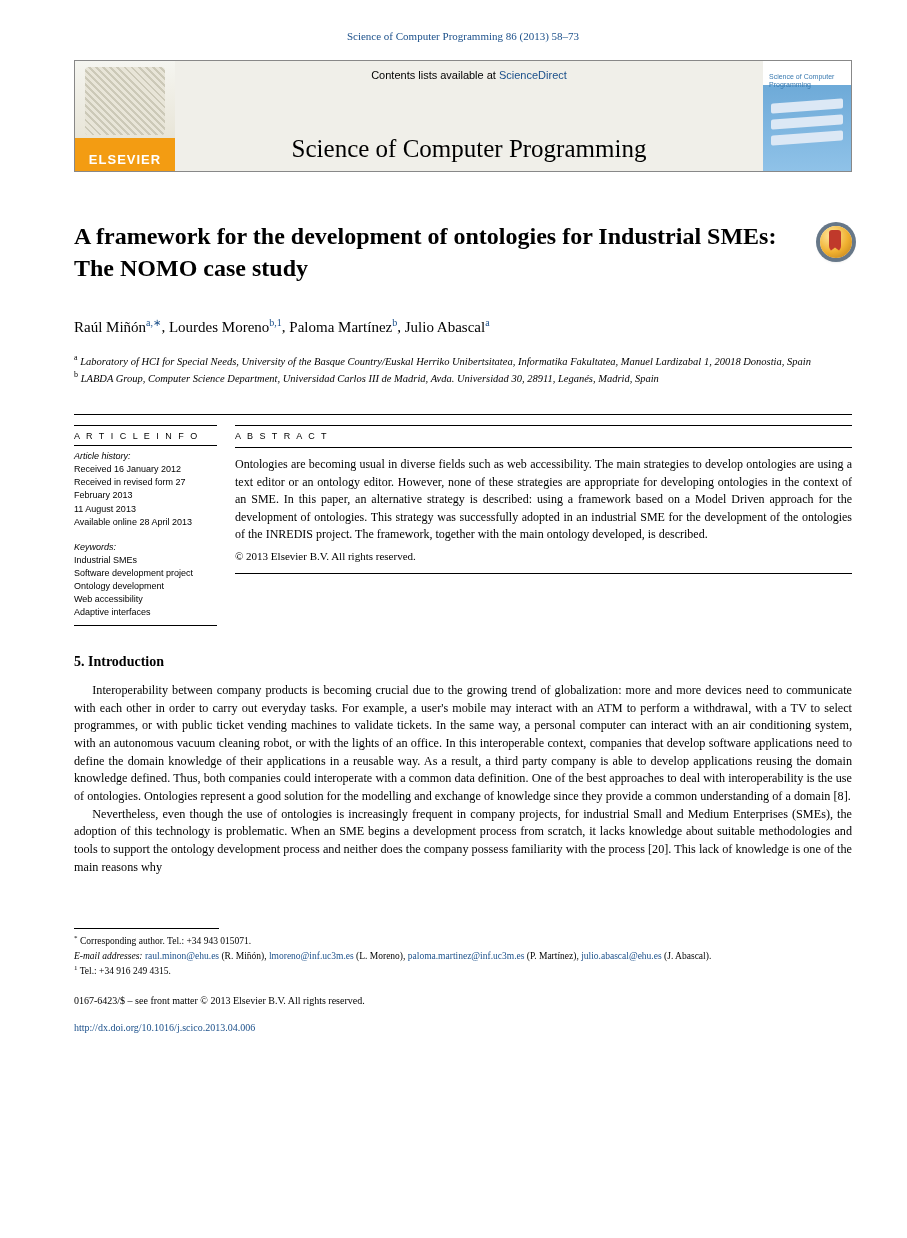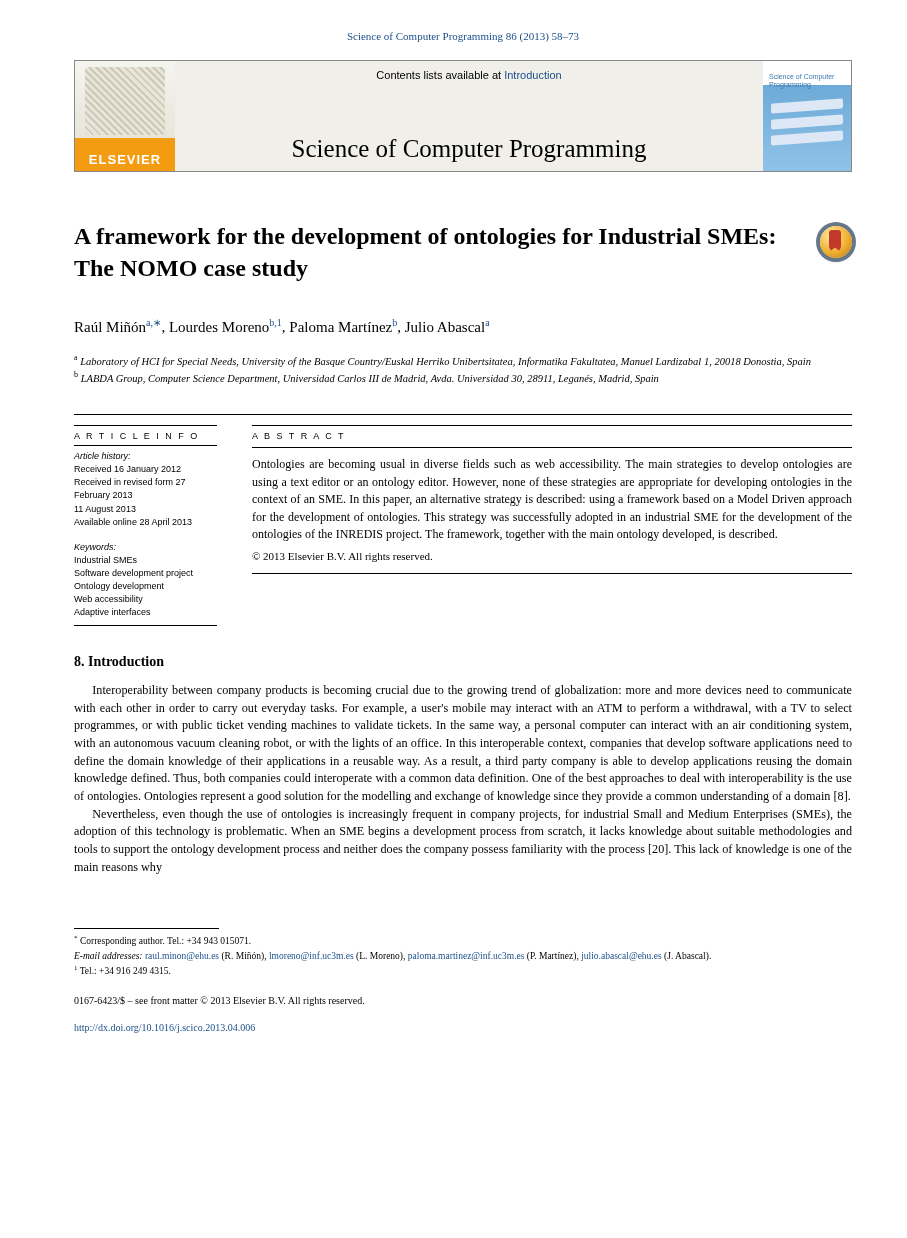--- a/index.html
+++ b/index.html
@@ -24,21 +24,21 @@
   .title-row { margin-top: 48px; display: flex; align-items: flex-start; }
   .article-title { font-size: 24px; line-height: 1.35; flex: 1; }
   .crossmark { width: 32px; height: 32px; border-radius: 50%; background: radial-gradient(circle at 35% 30%, #ffe9a0 0%, #f0b030 55%, #b5781a 100%); box-shadow: 0 0 0 4px #678, 0 2px 4px rgba(0,0,0,.4); position: relative; margin-left: 15px; margin-top: 6px; flex-shrink: 0; }
   .crossmark::after { content: ""; position: absolute; left: 9px; top: 4px; width: 12px; height: 22px; background: #c0392b; border-radius: 3px 3px 6px 6px; clip-path: polygon(0 0, 100% 0, 100% 100%, 50% 80%, 0 100%); }
   .authors { margin-top: 32px; font-size: 15px; }
   .authors sup { color: #1a4f8a; font-size: 10px; }
   .authors sup a { color: #1a4f8a; text-decoration: none; }
   .affil { font-size: 10.5px; font-style: italic; margin-top: 16px; line-height: 1.5; }
   .affil sup { font-style: normal; font-size: 8px; vertical-align: super; }
   .hr1 { border: none; border-top: 1px solid #000; margin-top: 28px; }
-  .info-row { display: flex; margin-top: 10px; gap: 28px; }
+  .info-row { display: flex; margin-top: 10px; gap: 11px; }
   .hr-short { border: none; border-top: 1px solid #000; width: 143px; margin-bottom: 4px; }
   .article-info { width: 150px; font-size: 9px; font-family: Arial, sans-serif; line-height: 1.45; }
   .ai-head { letter-spacing: 2px; font-size: 9px; margin-bottom: 2px; }
   .kw-head { font-style: italic; margin-top: 12px; }
   .abstract { flex: 1; font-size: 12px; line-height: 1.45; text-align: justify; }
   .ab-head { font-family: Arial, sans-serif; letter-spacing: 2px; font-size: 9px; margin-bottom: 4px; }
   .copyright { text-align: left; font-size: 11px; margin-top: 6px; }
   .sec-head { font-weight: bold; font-size: 14px; margin-top: 24px; margin-bottom: 12px; }
   .body-text { font-size: 12.2px; line-height: 1.45; text-align: justify; }
   .body-text p { text-indent: 1.5em; margin: 0; }
@@ -56,21 +56,21 @@
 
   <div class="citation-top">Science of Computer Programming 86 (2013) 58–73</div>
 
   <div class="header-box">
     <div class="logo-left">
       <div class="logo-tree"></div>
       <div class="logo-left-text">ELSEVIER</div>
     </div>
     <div class="header-mid">
       <div class="contents-line">
-        <span>Contents lists available at </span><a href="#">Introduction</a>
+        <span>Contents lists available at </span><a href="#">ScienceDirect</a>
       </div>
       <div class="journal-name">Science of Computer Programming</div>
     </div>
     <div class="cover-right">
       <div class="cover-inner">
         <div class="cover-title">Science of Computer Programming</div>
         <div class="cover-bars">
           <div class="cover-bar"></div>
           <div class="cover-bar"></div>
           <div class="cover-bar"></div>
@@ -116,21 +116,21 @@
     <div class="abstract">
       <hr style="border:none;border-top:1px solid #000;margin-bottom:4px">
       <div class="ab-head">A B S T R A C T</div>
       <hr style="border:none;border-top:1px solid #000;margin-bottom:8px">
       <div>Ontologies are becoming usual in diverse fields such as web accessibility. The main strategies to develop ontologies are using a text editor or an ontology editor. However, none of these strategies are appropriate for developing ontologies in the context of an SME. In this paper, an alternative strategy is described: using a framework based on a Model Driven approach for the development of ontologies. This strategy was successfully adopted in an industrial SME for the development of the ontologies of the INREDIS project. The framework, together with the main ontology developed, is described.</div>
       <div class="copyright">© 2013 Elsevier B.V. All rights reserved.</div>
       <hr style="border:none;border-top:1px solid #000;margin-top:8px">
     </div>
   </div>
 
-  <div class="sec-head">8. Introduction</div>
+  <div class="sec-head">5. Introduction</div>
   <div class="body-text">
     <p>Interoperability between company products is becoming crucial due to the growing trend of globalization: more and more devices need to communicate with each other in order to carry out everyday tasks. For example, a user's mobile may interact with an ATM to perform a withdrawal, with a TV to select programmes, or with public ticket vending machines to validate tickets. In the same way, a personal computer can interact with an air conditioning system, with an autonomous vacuum cleaning robot, or with the lights of an office. In this interoperable context, companies that develop software applications need to define the domain knowledge of their applications in a reusable way. As a result, a third party company is able to develop applications reusing the domain knowledge defined. Thus, both companies could interoperate with a common data definition. One of the best approaches to deal with interoperability is the use of ontologies. Ontologies represent a good solution for the modelling and exchange of knowledge since they provide a common understanding of a domain [8].</p>
     <p>Nevertheless, even though the use of ontologies is increasingly frequent in company projects, for industrial Small and Medium Enterprises (SMEs), the adoption of this technology is problematic. When an SME begins a development process from scratch, it lacks knowledge about suitable methodologies and tools to support the ontology development process and neither does the company possess familiarity with the process [20]. This lack of knowledge is one of the main reasons why</p>
   </div>
 
   <div class="footnotes"></div>
   <div class="fn-block">
     <div>
       <sup>*</sup>
       <span>Corresponding author. Tel.: +34 943 015071.</span>

